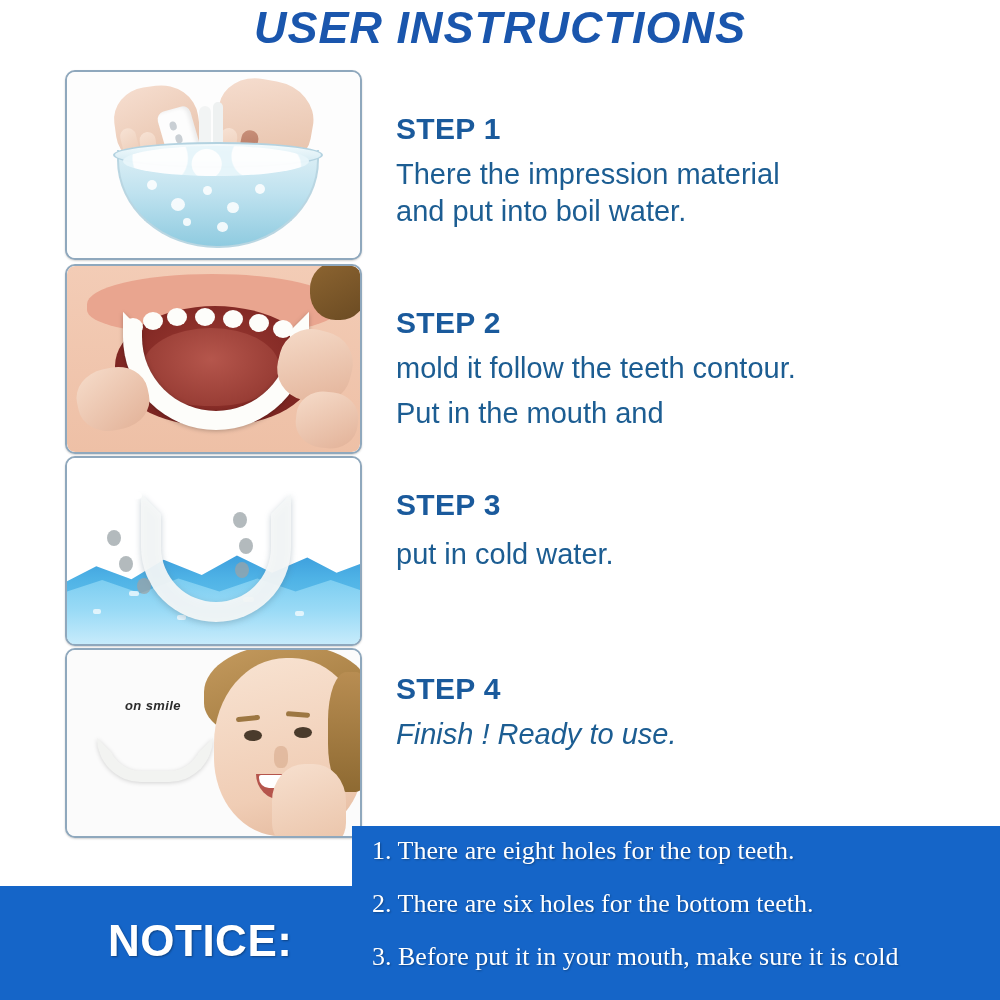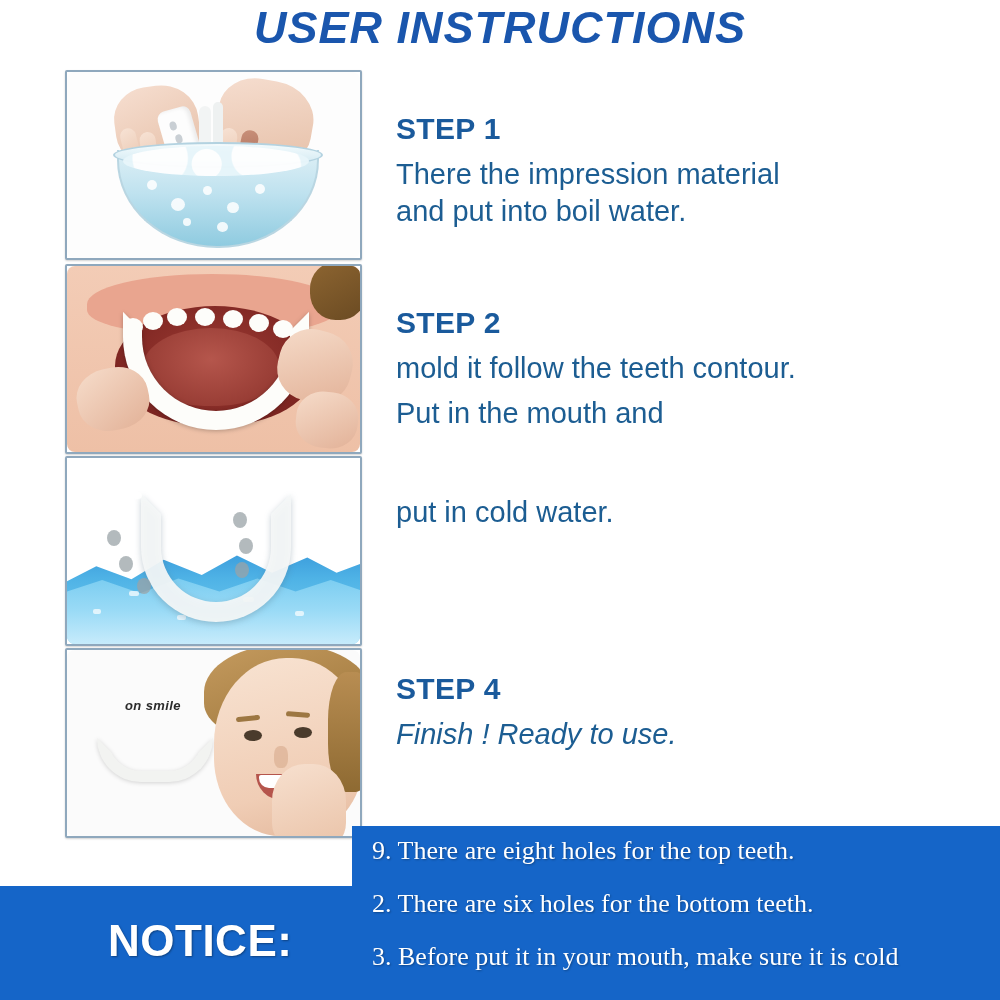--- a/index.html
+++ b/index.html
@@ -18,21 +18,21 @@
     text-align:center;
     font-size:45px;font-weight:bold;letter-spacing:1px;
     color:#1a56ad;
     font-family:"Liberation Sans", sans-serif;
     font-style:italic;
   }
 
   
   .thumb{
     position:absolute;left:65px;width:293px;height:186px;
-    border:2px solid #8fa8bd;border-radius:2px;
+    border:2px solid #8fa8bd;border-radius:10px;
     background:#ffffff;overflow:hidden;
     box-shadow:0 1px 2px rgba(0,0,0,.18);
   }
   .thumb .inner{position:absolute;inset:0;overflow:hidden;border-radius:8px;}
 
   
   .s1-bg{position:absolute;inset:0;background:#fdfdfd;}
   .bowl{
     position:absolute;left:50px;top:78px;width:198px;height:96px;
     border-radius:0 0 100px 100px / 0 0 88px 88px;
@@ -286,21 +286,22 @@
         <div class="splash" style="left:28px;top:30px;width:10px;height:8px;"></div>
         <div class="splash" style="left:48px;top:20px;width:7px;height:7px;"></div>
         <div class="splash" style="left:66px;top:34px;width:9px;height:7px;"></div>
         <div class="splash" style="left:92px;top:22px;width:6px;height:6px;"></div>
         <div class="splash" style="left:150px;top:26px;width:8px;height:7px;"></div>
       </div>
     </div>
   </div>
 
   <div class="step" style="top:488px;">
-    <div class="step-line" style="margin-top:8px;">put in cold water.</div>
+    <div class="step-label">STEP 3</div>
+    <div class="step-line" style="margin-top:16px;">put in cold water.</div>
   </div>
 
   <div class="thumb" style="top:648px;">
     <div class="inner">
       <div class="s4-bg">
         <div class="on-smile">on smile</div>
         <div class="prod4"></div>
         <div class="hair"></div>
         <div class="face"></div>
         <div class="hair2"></div>
@@ -321,18 +322,18 @@
     <div class="step-label">STEP 4</div>
     <div class="step-line" style="margin-top:12px;font-style:italic;">Finish ! Ready to use.</div>
   </div>
 
   <div class="band-right"></div>
   <div class="band-bottom"></div>
 
   <div class="notice-label">NOTICE:</div>
 
   <div class="notice-list">
-    <div class="notice-item">9. There are eight holes for the top teeth.</div>
+    <div class="notice-item">1. There are eight holes for the top teeth.</div>
     <div class="notice-item">2. There are six holes for the bottom teeth.</div>
     <div class="notice-item">3. Before put it in your mouth, make sure it is cold</div>
   </div>
 
 </div>
 
 </body></html>

